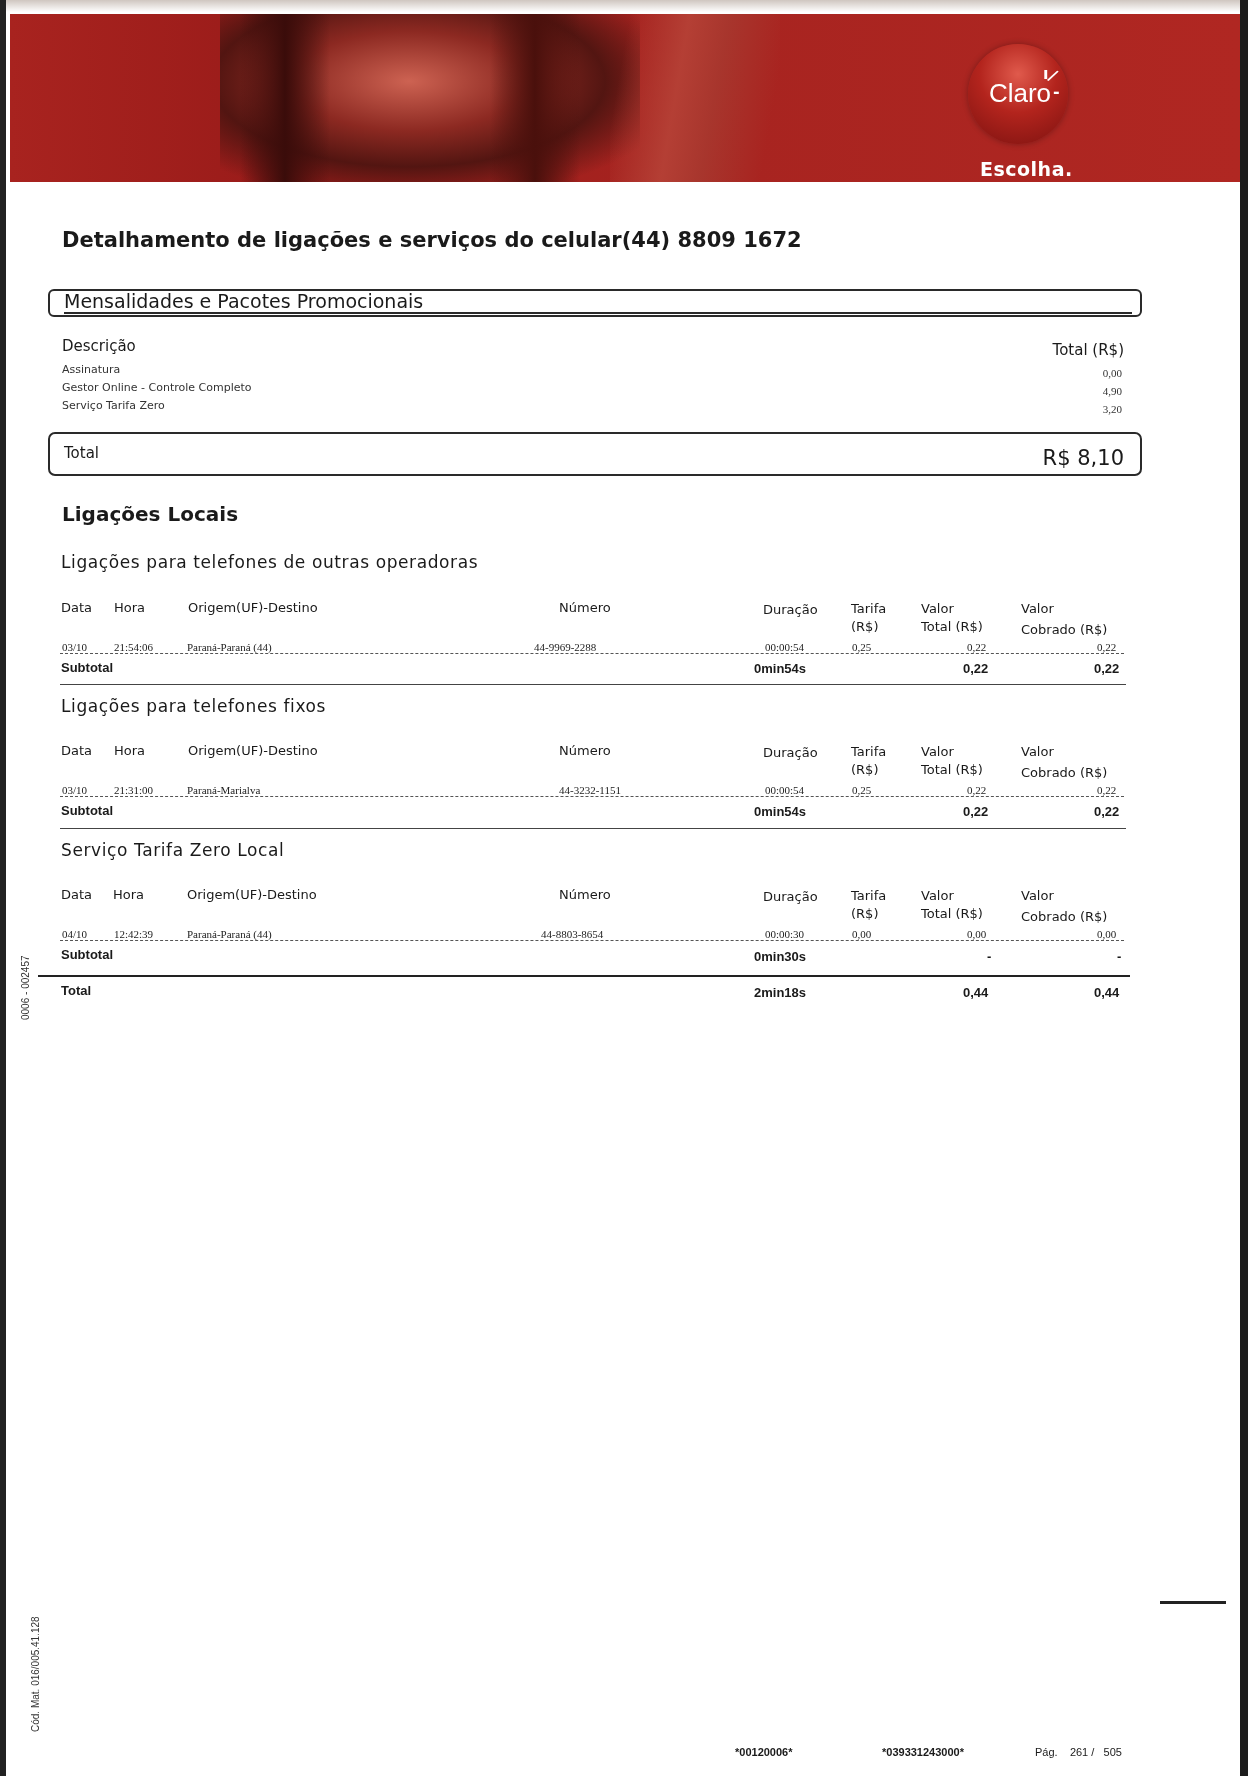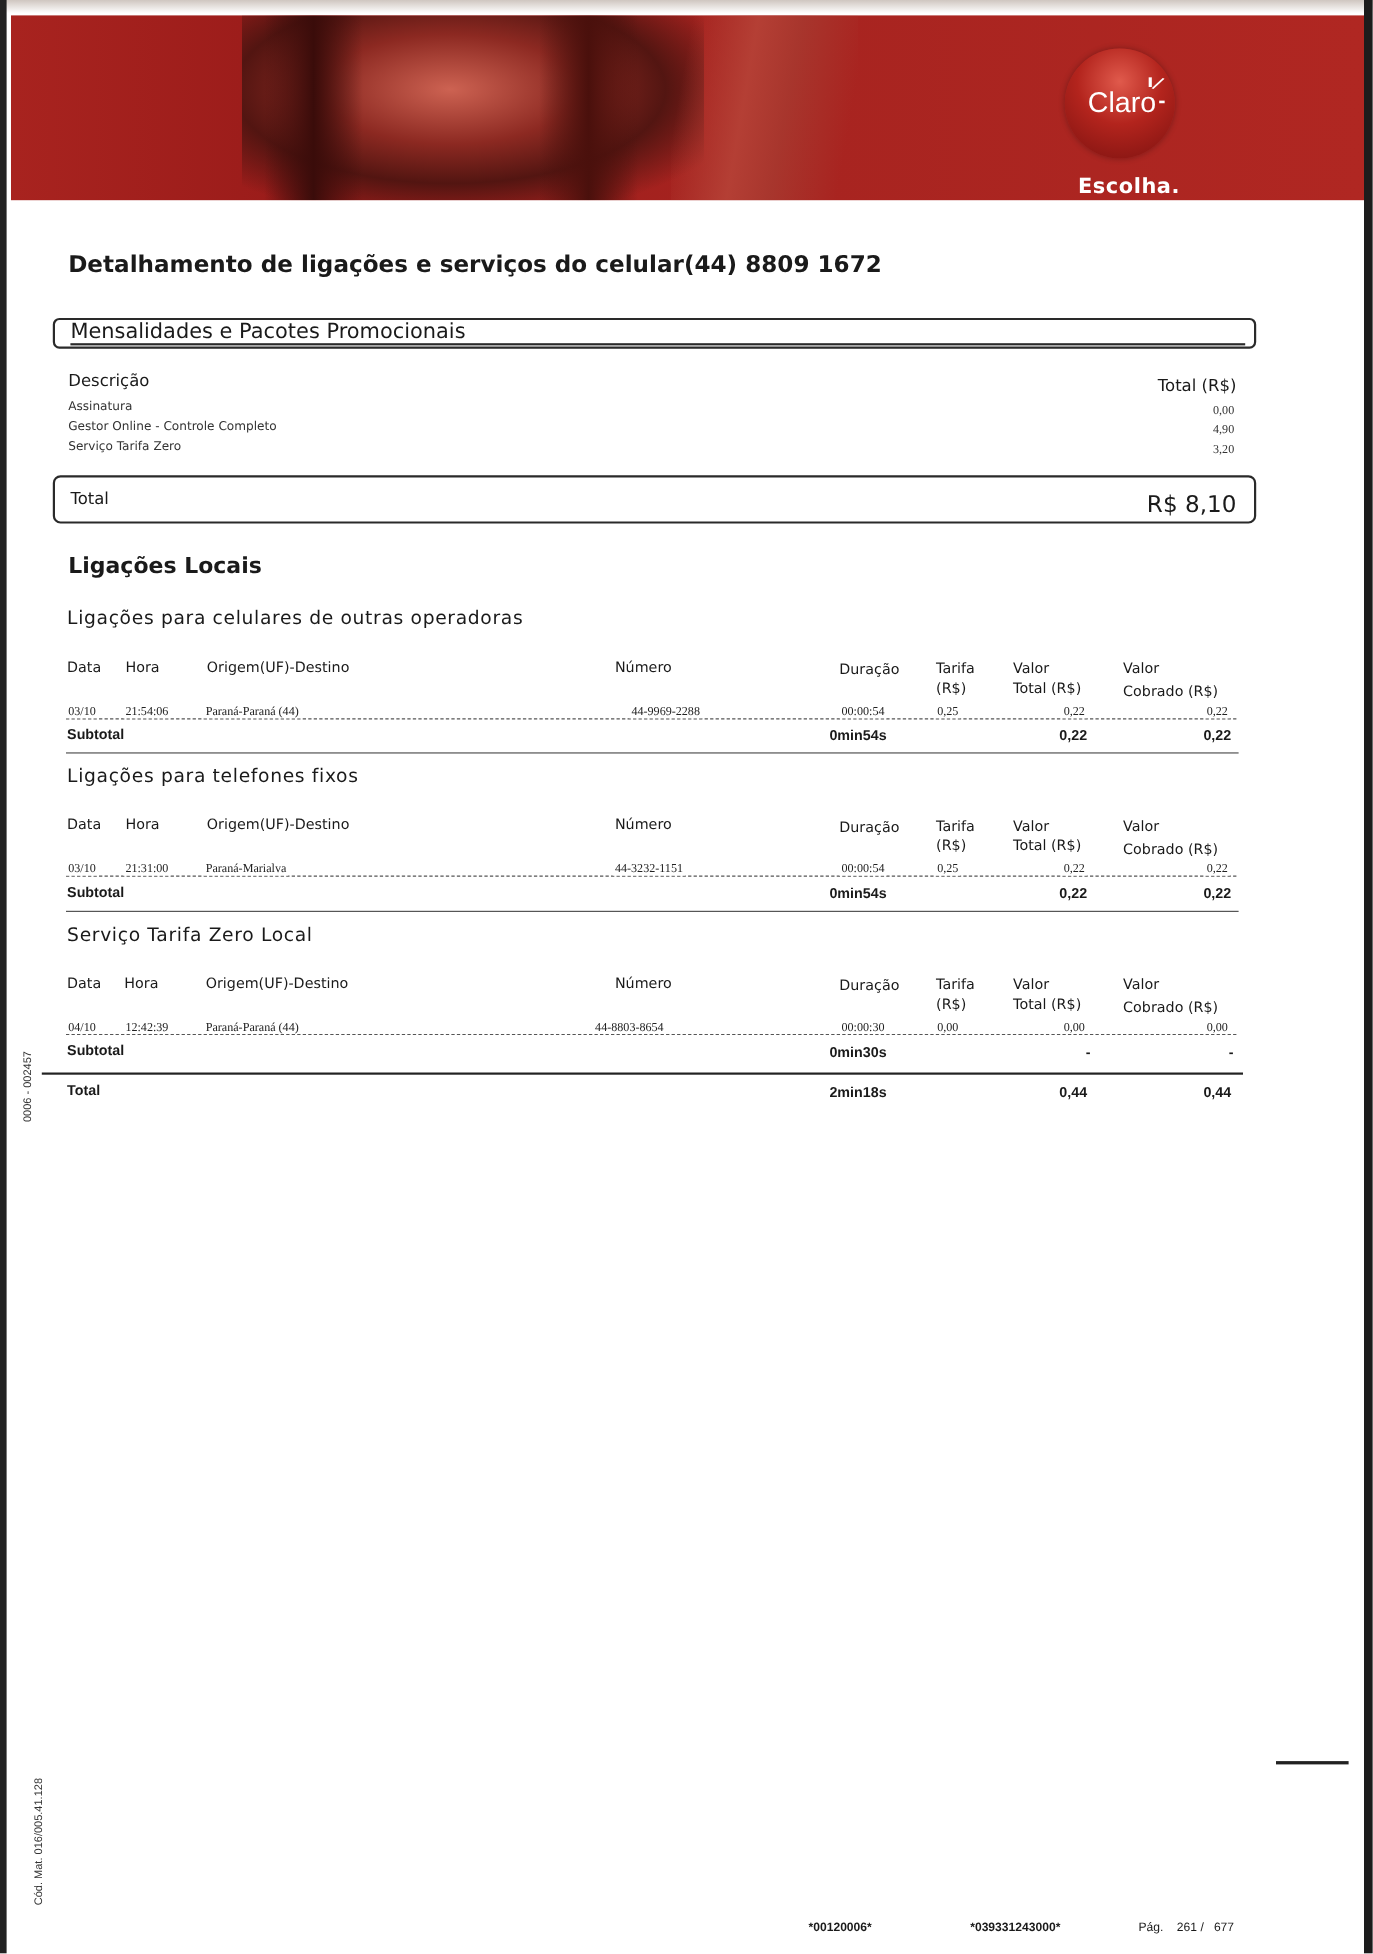--- a/index.html
+++ b/index.html
@@ -125,39 +125,39 @@
 <div class="desc-item" style="top:399px;">Serviço Tarifa Zero</div>
 <div class="desc-val" style="top:403px;">3,20</div>
 
 <div class="box-total">
   <div class="box-total-label">Total</div>
   <div class="box-total-value">R$ 8,10</div>
 </div>
 
 <div class="sec-title">Ligações Locais</div>
 
-<div class="subsec-title" style="top:552px;">Ligações para celulares de outras operadoras</div>
+<div class="subsec-title" style="top:552px;">Ligações para telefones de outras operadoras</div>
 <div>
   <div class="th" style="left:61px;top:599px;">Data</div>
   <div class="th" style="left:114px;top:599px;">Hora</div>
   <div class="th" style="left:188px;top:599px;">Origem(UF)-Destino</div>
   <div class="th" style="left:559px;top:599px;">Número</div>
   <div class="th" style="left:763px;top:601px;">Duração</div>
   <div class="th" style="left:851px;top:600px;">Tarifa</div>
   <div class="th" style="left:851px;top:618px;">(R$)</div>
   <div class="th" style="left:921px;top:600px;">Valor</div>
   <div class="th" style="left:921px;top:618px;">Total (R$)</div>
   <div class="th" style="left:1021px;top:600px;">Valor</div>
   <div class="th" style="left:1021px;top:621px;">Cobrado (R$)</div>
 </div>
 <div class="row" style="top:639px;">
   <span class="cell" style="left:0;">03/10</span>
   <span class="cell" style="left:52px;">21:54:06</span>
   <span class="cell" style="left:125px;">Paraná-Paraná (44)</span>
-  <span class="cell" style="left:512px;">44-9969-2288</span>
+  <span class="cell" style="left:472px;">44-9969-2288</span>
   <span class="cell" style="left:703px;">00:00:54</span>
   <span class="cell" style="left:790px;">0,25</span>
   <span class="cell" style="left:905px;">0,22</span>
   <span class="cell" style="left:1035px;">0,22</span>
 </div>
 <div>
   <div class="sub" style="left:61px;top:660px;">Subtotal</div>
   <div class="sub" style="left:754px;top:661px;">0min54s</div>
   <div class="sub" style="left:963px;top:661px;">0,22</div>
   <div class="sub" style="left:1094px;top:661px;">0,22</div>
@@ -241,14 +241,14 @@
 <div class="cut-mark"></div>
 
 <div class="footer-code" style="left:735px;">*00120006*</div>
 <div class="footer-code" style="left:882px;">*039331243000*</div>
 <div class="footer-page">
   <span>Pág.</span>
   &nbsp;&nbsp;
   <span>261</span>
   <span>/</span>
   &nbsp;
-  <span>677</span>
+  <span>505</span>
 </div>
 
 </body></html>

